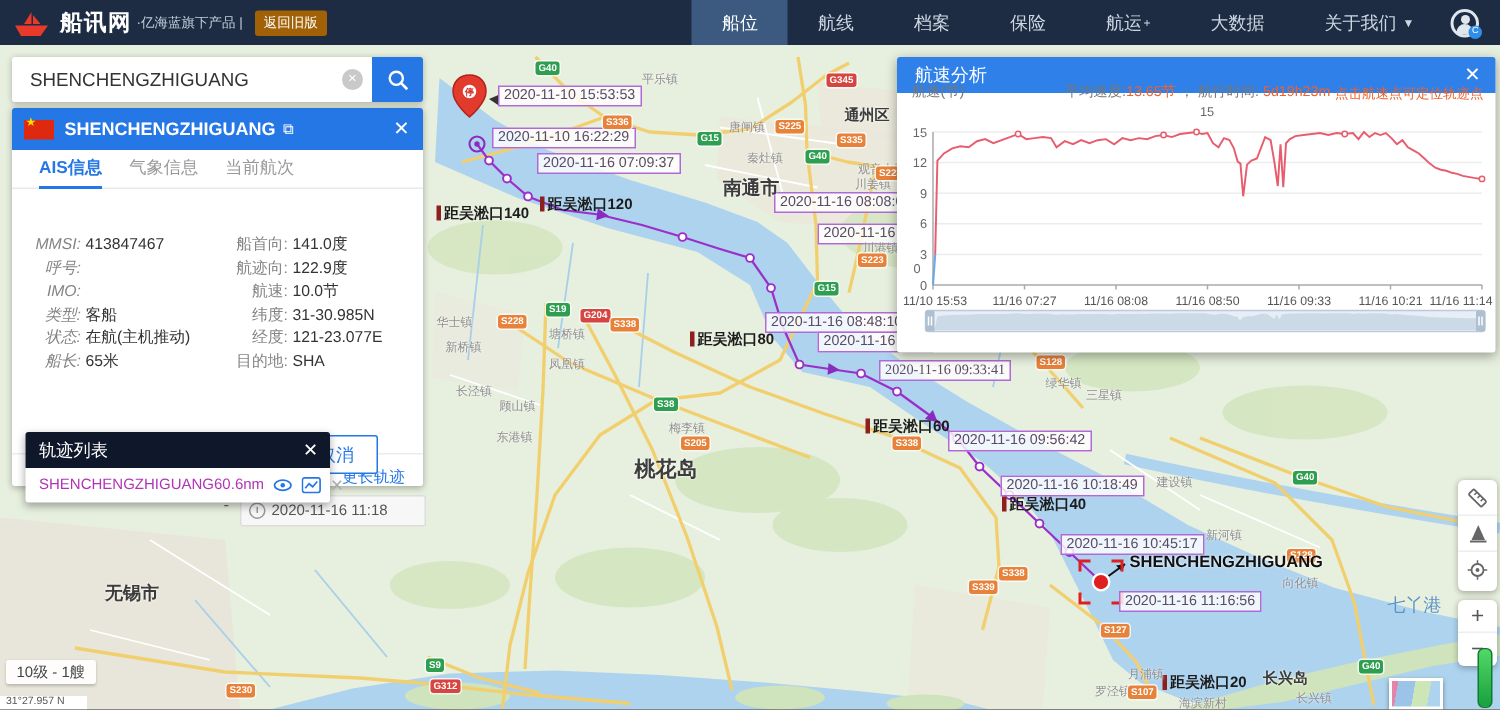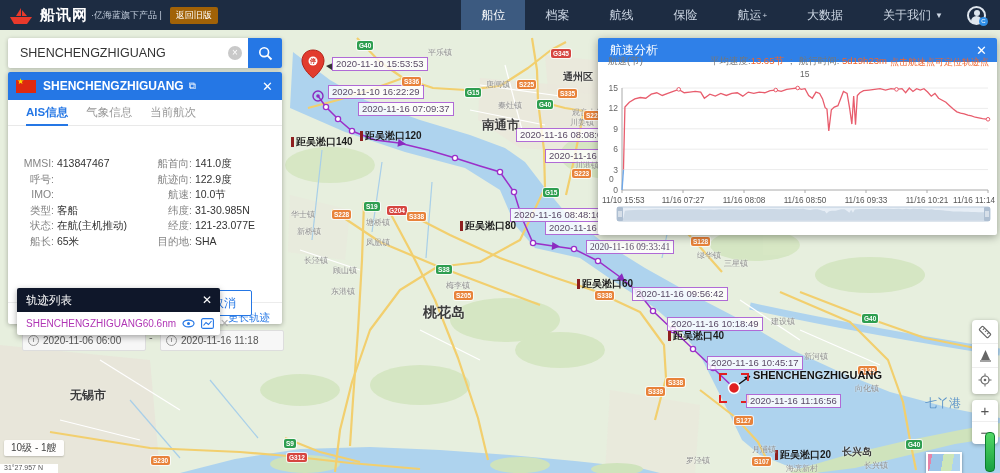--- a/index.html
+++ b/index.html
@@ -48,21 +48,21 @@
   #ship-title{font-size:12px;font-weight:bold;margin-left:7px;white-space:nowrap;}
   #ship-ext{font-size:10px;margin-left:5px;}
   #ship-close{margin-left:auto;margin-right:9px;font-size:13px;cursor:pointer;}
   #ship-tabs{display:flex;border-bottom:1px solid #e9e9e9;height:26px;align-items:center;}
   .tab{font-size:11.5px;color:#999;margin-left:18px;cursor:pointer;height:26px;line-height:24px;}
   .tab.active{color:#2577e5;font-weight:bold;border-bottom:2px solid #2577e5;}
   .fieldcol{position:absolute;top:84px;font-size:10.5px;color:#333;}
   .fieldcol .row{height:15.6px;line-height:15.6px;white-space:nowrap;}
   .fieldcol .lbl{color:#848484;display:inline-block;text-align:right;}
   #fields-left{left:10px;}
-  #fields-left .lbl{width:36px;}
+  #fields-left .lbl{width:36px;font-style:italic;}
   #fields-right{left:140px;}
   #fields-right .lbl{width:44px;}
   #tq-divider{position:absolute;left:0;top:230px;width:274px;border-top:1px solid #ececec;}
   #tq-title{position:absolute;left:14px;top:238px;font-size:12px;font-weight:bold;color:#333;}
   #tq-link{position:absolute;right:12px;top:239px;font-size:10.5px;color:#2577e5;cursor:pointer;}
   .datebox{position:absolute;top:258px;width:124px;height:21px;background:#f7f7f7;border:1px solid #ddd;border-radius:2px;font-size:10px;color:#555;line-height:19px;padding-left:20px;cursor:pointer;}
   .datebox .clk{position:absolute;left:5px;top:4px;width:11px;height:11px;border:1px solid #999;border-radius:50%;}
   .datebox .clk:after{content:"";position:absolute;left:4px;top:2px;width:1px;height:3.5px;background:#999;}
   #date-sep{position:absolute;left:141px;top:259px;font-size:11px;color:#666;}
   
@@ -255,21 +255,21 @@
       <div class="town-label" style="left: 304px; top: 255px;">长泾镇</div>
       <div class="town-label" style="left: 333px; top: 265px;">顾山镇</div>
       <div class="town-label" style="left: 331px; top: 286px;">东港镇</div>
       <div class="town-label" style="left: 446px; top: 280px;">梅李镇</div>
       <div class="town-label" style="left: 697px; top: 250px;">绿华镇</div>
       <div class="town-label" style="left: 724px; top: 258px;">三星镇</div>
       <div class="town-label" style="left: 771px; top: 316px;">建设镇</div>
       <div class="town-label" style="left: 804px; top: 351px;">新河镇</div>
       <div class="town-label" style="left: 855px; top: 383px;">向化镇</div>
       <div class="town-label" style="left: 752px; top: 444px;">月浦镇</div>
-      <div class="town-label" style="left: 686px; top: 455px;">罗泾镇</div>
+      <div class="town-label" style="left: 730px; top: 455px;">罗泾镇</div>
       <div class="town-label" style="left: 786px; top: 463px;">海滨新村</div>
       <div class="town-label" style="left: 864px; top: 460px;">长兴镇</div>
       <div class="water-label" style="left: 925px; top: 395px;">七丫港</div>
       <div class="shield green" style="left: 357px; top: 41px;">G40</div>
       <div class="shield orange" style="left: 402px; top: 77px;">S336</div>
       <div class="shield red" style="left: 551px; top: 49px;">G345</div>
       <div class="shield orange" style="left: 517px; top: 80px;">S225</div>
       <div class="shield orange" style="left: 558px; top: 89px;">S335</div>
       <div class="shield green" style="left: 537px; top: 100px;">G40</div>
       <div class="shield orange" style="left: 584px; top: 111px;">S223</div>
@@ -303,22 +303,22 @@
         <path d="M2,12 L24,12 L19,19 L6,19 Z" fill="#e8392b"></path>
         <path d="M8,11 L13,3 L13,11 Z" fill="#e8392b"></path>
         <path d="M14,11 L14,5 L19,11 Z" fill="#e8392b"></path>
       </svg>
       <span id="brand-name">船讯网</span>
       <span id="brand-suffix">·亿海蓝旗下产品 |</span>
       <span id="old-ver">返回旧版</span>
     </div>
     <ul id="nav-items">
         <li class="active">船位</li>
+        <li>航线</li>
         <li>档案</li>
-        <li>航线</li>
         <li>保险</li>
         <li>航运<sup>+</sup></li>
         <li>大数据</li>
         <li>关于我们<span class="chev">▼</span></li>
       </ul>
     <div id="avatar">
       <div class="head"></div>
       <div class="body"></div>
       <div class="badge">C</div>
     </div>
@@ -361,24 +361,20 @@
         <div class="row"><span class="lbl">船首向:</span><span class="val"> 141.0度</span></div>
         <div class="row"><span class="lbl">航迹向:</span><span class="val"> 122.9度</span></div>
         <div class="row"><span class="lbl">航速:</span><span class="val"> 10.0节</span></div>
         <div class="row"><span class="lbl">纬度:</span><span class="val"> 31-30.985N</span></div>
         <div class="row"><span class="lbl">经度:</span><span class="val"> 121-23.077E</span></div>
         <div class="row"><span class="lbl">目的地:</span><span class="val"> SHA</span></div>
       </div>
     <div id="tq-divider"></div>
     <div id="tq-title">轨迹查询</div>
     <div id="tq-link">更长轨迹</div>
-    <div class="datebox" style="left:14px;">
-      <span class="clk"></span>
-      <span>2020-11-06 06:00</span>
-    </div>
     <div id="date-sep">-</div>
     <div class="datebox" style="left:152px;">
       <span class="clk"></span>
       <span>2020-11-16 11:18</span>
     </div>
   </div>
 
   <div id="cancel-btn" class="abs">取消</div>
 
   <div id="track-list" class="abs">

